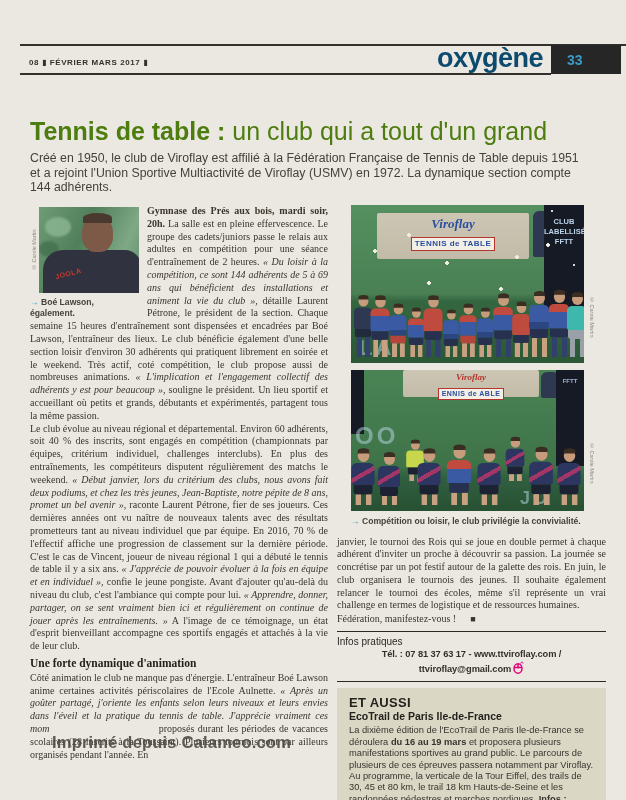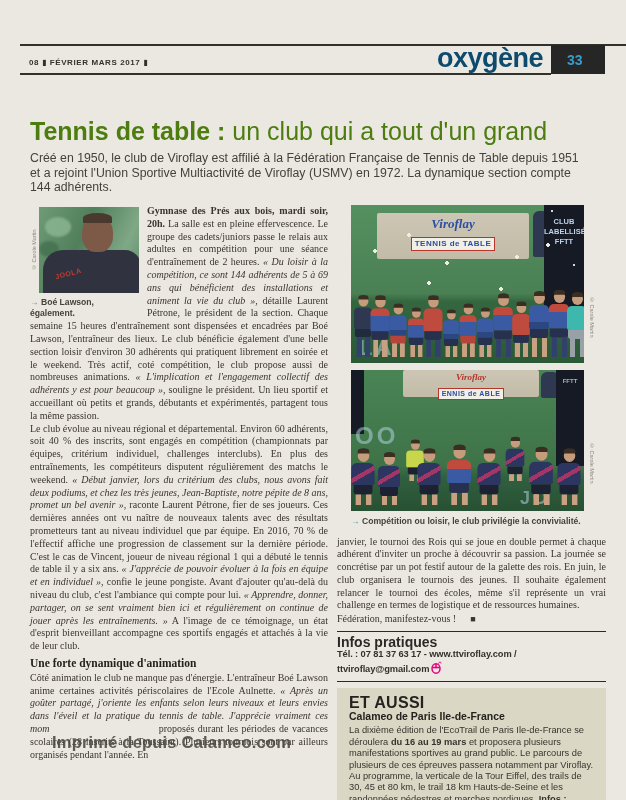--- a/index.html
+++ b/index.html
@@ -7,21 +7,21 @@
     width:626px;height:800px;overflow:hidden;position:relative;
     background:#ebe8e1;
     font-family:"Liberation Sans","DejaVu Sans",sans-serif;
     color:#33302a;
   }
   
   .rule-top{position:absolute;left:20px;top:44px;width:606px;height:2px;background:#33312c;}
   .issue{position:absolute;left:29px;top:58px;font-size:8px;font-weight:bold;letter-spacing:.6px;color:#33312c;}
   .rule-under{position:absolute;left:20px;top:73px;width:531px;height:2px;background:#33312c;}
   .oxygene{position:absolute;right:83px;top:44px;font-size:27px;font-weight:bold;letter-spacing:-.5px;color:#0c4a6e;line-height:28px;}
-  .pagebox{position:absolute;left:551px;top:45px;width:54px;height:29px;background:#262626;
+  .pagebox{position:absolute;left:551px;top:45px;width:70px;height:29px;background:#262626;
            display:flex;align-items:center;box-sizing:border-box;padding-left:16px;}
   .pagebox span{color:#3a9bc8;font-weight:bold;font-size:14px;}
   
   .title{position:absolute;left:30px;top:118px;margin:0;font-size:25px;line-height:27px;color:#4d7c0f;font-weight:normal;white-space:nowrap;}
   .title .t-bold{font-weight:bold;}
   .lead{position:absolute;left:30px;top:151px;width:560px;margin:0;font-size:12.3px;line-height:14.6px;color:#45423b;}
   
   .col-left{position:absolute;left:30px;top:205px;width:298px;}
   .col-right{position:absolute;left:337px;top:205px;width:269px;}
   .body-text{font-family:Liberation Serif, serif;font-size:10px;line-height:12.8px;
@@ -97,25 +97,25 @@
           background:linear-gradient(90deg,var(--legs) 36%,transparent 36% 64%,var(--legs) 64%);}
   .credit-side{position:absolute;writing-mode:vertical-rl;font-size:5.5px;color:#8b877e;line-height:9px;}
   .credit-1{left:250px;top:92px;}
   .credit-2{left:250px;top:238px;}
   .cap-right{margin:5px 0 9px 14px;}
   
   .p-right{margin-top:6px;}
   .benevoles{font-family:"Liberation Serif","DejaVu Serif",serif;font-size:10px;line-height:13px;color:#3a352d;margin:0;}
   .endsq{margin-left:14px;font-size:9px;}
   hr.thin{border:none;border-top:1.4px solid #2b2926;margin:5px 0 4px 0;}
-  .infos-label{font-size:14px;font-weight:bold;color:#2b2926;line-height:12px;}
-  .infos-line{font-size:9.3px;font-weight:bold;color:#33312c;line-height:13px;letter-spacing:-.1px;}
+  .infos-label{font-size:10px;font-weight:normal;color:#2b2926;line-height:12px;}
+  .infos-line{font-size:9.3px;font-weight:bold;color:#33312c;line-height:13px;letter-spacing:-.1px;text-align:center;}
   .mouse-ic{vertical-align:-2px;margin-left:2px;}
   .etaussi{margin-top:6px;background:#dbd7c5;padding:8px 12px 9px 12px;box-sizing:border-box;}
-  .ea-title{font-size:16px;font-weight:bold;letter-spacing:.3px;color:#24221e;line-height:13px;margin:0;}
+  .ea-title{font-size:13px;font-weight:bold;letter-spacing:.3px;color:#24221e;line-height:13px;margin:0;}
   .ea-sub{font-size:10.5px;font-weight:bold;color:#24221e;line-height:13px;margin:1px 0 2px 0;}
   .ea-body{font-size:9.3px;line-height:11.4px;color:#36342e;margin:0;text-align:left;}
   .ea-body .b{font-weight:bold;}
   
   .watermark{position:absolute;left:52px;top:733px;font-size:16.5px;font-weight:bold;color:#4a4742;
              opacity:.88;letter-spacing:.2px;white-space:nowrap;}
 </style>
 </head>
 <body>
 
@@ -340,18 +340,18 @@
           <ellipse cx="10" cy="15" rx="8" ry="9.5"></ellipse>
           <path d="M10 6 v9 M2.5 13 h15"></path>
           <path d="M15 5 c1-4 6-3 5 0" stroke-width="2"></path>
         </g>
       </svg>
   </div>
   <hr class="thin">
 
   <div class="etaussi">
     <p class="ea-title">ET AUSSI</p>
-    <p class="ea-sub">Calameo de Paris Ile-de-France</p>
+    <p class="ea-sub">EcoTrail de Paris Ile-de-France</p>
     <p class="ea-body"><span><span>La dixième édition de l'EcoTrail de Paris Ile-de-France se déroulera </span><span class="b">du 16 au 19 mars</span><span> et proposera plusieurs manifestations sportives au grand public. Le parcours de plusieurs de ces épreuves passera notamment par Viroflay. Au programme, la verticale de la Tour Eiffel, des trails de 30, 45 et 80 km, le trail 18 km Hauts-de-Seine et les randonnées pédestres et marches nordiques. </span><span class="b">Infos : www.traildeparis.com</span></span></p>
   </div>
 </div>
 
 <div class="watermark">Imprimé depuis Calameo.com</div>
 
 </body></html>

